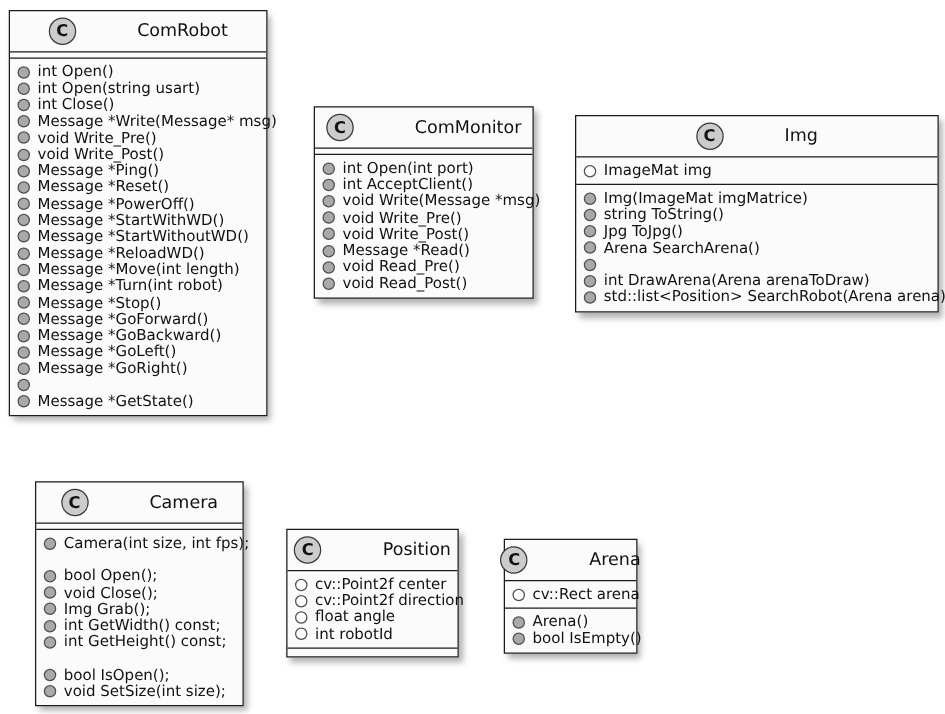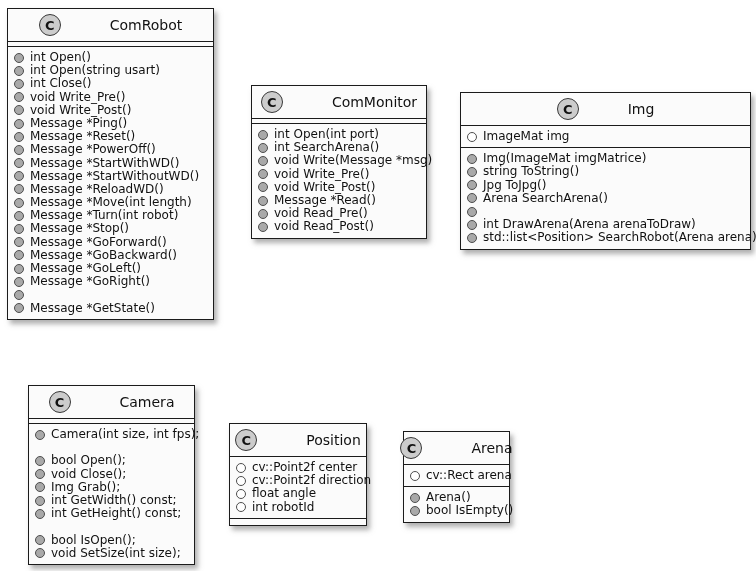--- a/index.html
+++ b/index.html
@@ -116,20 +116,24 @@
         <div class="member">
           <span class="micon method-icon"></span>
           <span class="mtext">int Open(string usart)</span>
         </div>
         <div class="member">
           <span class="micon method-icon"></span>
           <span class="mtext">int Close()</span>
         </div>
         <div class="member">
           <span class="micon method-icon"></span>
+          <span class="mtext">Message *Write(Message* msg)</span>
+        </div>
+        <div class="member">
+          <span class="micon method-icon"></span>
           <span class="mtext">void Write_Pre()</span>
         </div>
         <div class="member">
           <span class="micon method-icon"></span>
           <span class="mtext">void Write_Post()</span>
         </div>
         <div class="member">
           <span class="micon method-icon"></span>
           <span class="mtext">Message *Ping()</span>
         </div>
@@ -197,21 +201,21 @@
       <span class="class-title">ComMonitor</span>
     </div>
     <div class="compartment fields"></div>
     <div class="compartment methods">
         <div class="member">
           <span class="micon method-icon"></span>
           <span class="mtext">int Open(int port)</span>
         </div>
         <div class="member">
           <span class="micon method-icon"></span>
-          <span class="mtext">int SearchArena()</span>
+          <span class="mtext">int AcceptClient()</span>
         </div>
         <div class="member">
           <span class="micon method-icon"></span>
           <span class="mtext">void Write(Message *msg)</span>
         </div>
         <div class="member">
           <span class="micon method-icon"></span>
           <span class="mtext">void Write_Pre()</span>
         </div>
         <div class="member">

